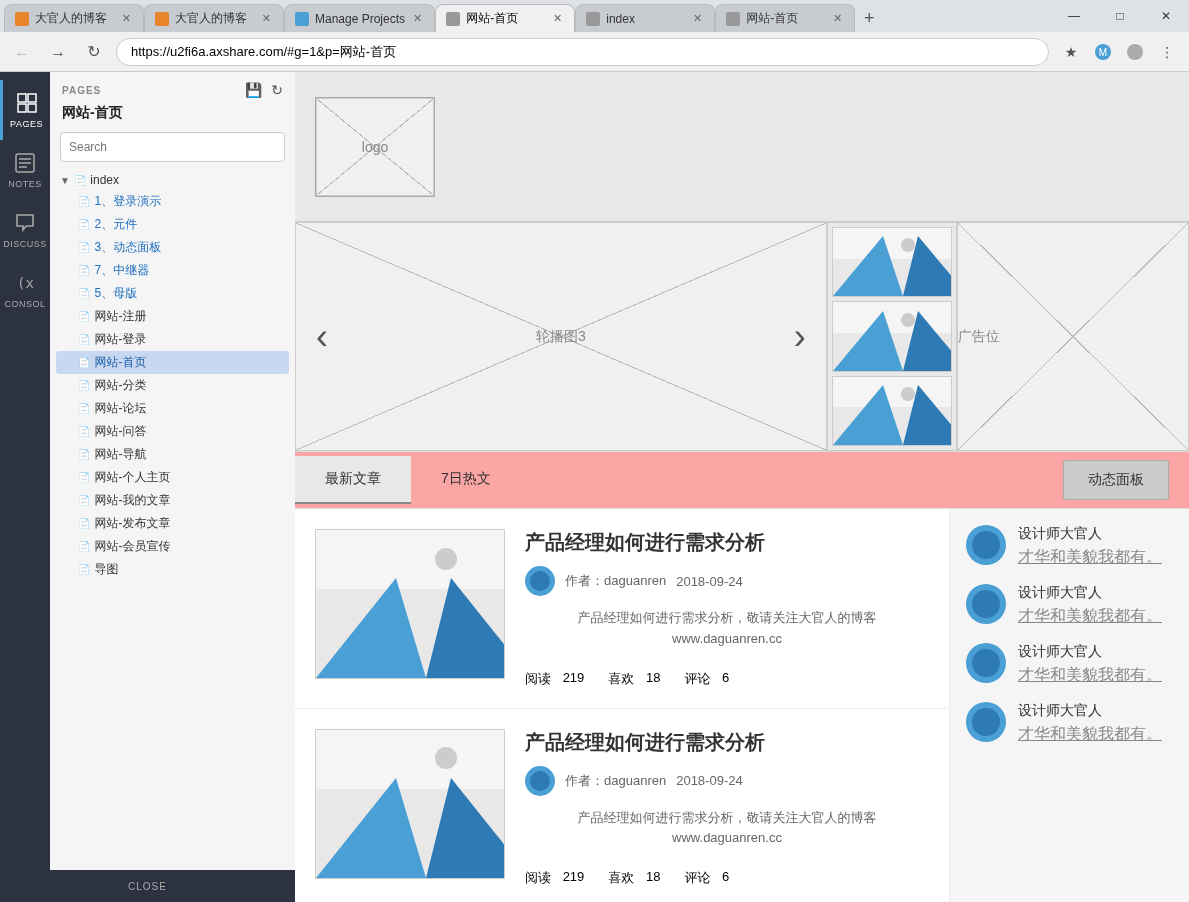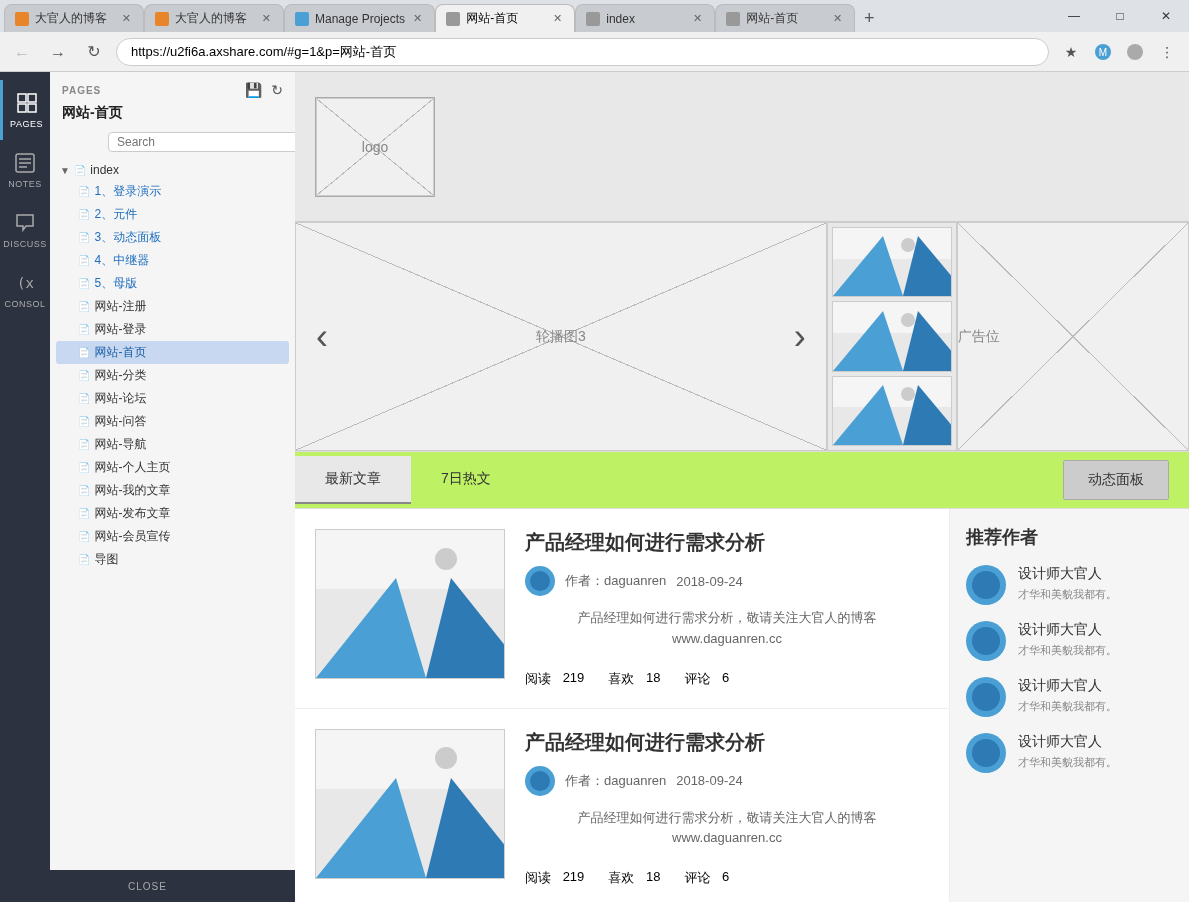--- a/index.html
+++ b/index.html
@@ -34,21 +34,21 @@
 
     .sidebar-inner { display: flex; flex: 1; overflow: hidden; }
     .sidebar-left-strip { width: 50px; background: #2d3240; display: flex; flex-direction: column; align-items: center; padding-top: 8px; gap: 0; flex-shrink: 0; }
     .sidebar-panel { flex: 1; background: #f5f5f5; display: flex; flex-direction: column; overflow: hidden; }
     .sidebar-panel-header { padding: 10px 12px 6px; display: flex; align-items: center; justify-content: space-between; }
     .sidebar-panel-label { font-size: 10px; color: #888; text-transform: uppercase; letter-spacing: 1px; font-weight: bold; }
     .sidebar-panel-title { font-size: 14px; color: #222; font-weight: bold; padding: 0 12px 6px; }
     .sidebar-panel-actions { display: flex; gap: 8px; }
     .sidebar-action-btn { background: transparent; border: none; cursor: pointer; color: #555; font-size: 14px; }
     .search-box { margin: 4px 10px 8px; }
-    .search-input { width: 100%; height: 20px; border: 1px solid #ccc; border-radius: 4px; padding: 0 8px; font-size: 12px; outline: none; background: #fff; margin-left: 48px; }
+    .search-input { width: 100%; height: 30px; border: 1px solid #ccc; border-radius: 4px; padding: 0 8px; font-size: 12px; outline: none; background: #fff; }
     .page-tree { flex: 1; overflow-y: auto; padding: 0 6px; }
     .tree-item { display: flex; align-items: center; padding: 3px 4px; font-size: 12px; color: #333; cursor: pointer; border-radius: 3px; gap: 4px; }
     .tree-item.active { background: #c8d8f0; color: #1a5fa8; }
     .tree-item.level-0 { font-weight: 500; }
     .tree-item.level-1 { padding-left: 22px; }
     .tree-icon { font-size: 10px; color: #888; flex-shrink: 0; }
     .tree-expand { font-size: 10px; color: #666; flex-shrink: 0; }
     .tree-label { overflow: hidden; white-space: nowrap; text-overflow: ellipsis; }
     .tree-colored { color: #2070c0; }
     .close-bar { height: 32px; background: #2d3240; display: flex; align-items: center; justify-content: center; cursor: pointer; }
@@ -77,21 +77,21 @@
     .carousel-arrow { position: absolute; font-size: 36px; color: #555; cursor: pointer; z-index: 2; }
     .carousel-arrow.left { left: 20px; }
     .carousel-arrow.right { right: 20px; }
     .carousel-thumbs { width: 130px; display: flex; flex-direction: column; gap: 4px; padding: 4px; background: #e8e8e8; border: 1px solid #ccc; }
     .thumb-item { flex: 1; background: #f0f0f0; border: 1px solid #ccc; position: relative; overflow: hidden; }
     .ad-section { flex: 1; background: #f0f0f0; border: 1px solid #ccc; position: relative; display: flex; align-items: center; }
     .ad-x { position: absolute; top: 0; left: 0; right: 0; bottom: 0; background: linear-gradient(to bottom right, transparent calc(50% - 0.5px), #bbb calc(50% - 0.5px), #bbb calc(50% + 0.5px), transparent calc(50% + 0.5px)), linear-gradient(to top right, transparent calc(50% - 0.5px), #bbb calc(50% - 0.5px), #bbb calc(50% + 0.5px), transparent calc(50% + 0.5px)); }
     .ad-label { position: relative; z-index: 1; font-size: 14px; color: #888; }
 
     
-    .tabs-section { display: flex; align-items: center; border-bottom: 1px solid #ddd; background: #bef264; }
+    .tabs-section { display: flex; align-items: center; border-bottom: 1px solid #ddd; background: #fca5a5; }
     .content-tab { padding: 14px 30px; font-size: 14px; color: #333; cursor: pointer; border-bottom: 2px solid transparent; }
     .content-tab.active { background: #e8e8e8; color: #333; border-bottom: 2px solid #888; }
     .tab-spacer { flex: 1; }
     .publish-btn { margin: 8px 20px; padding: 10px 24px; background: #ccc; border: 1px solid #aaa; font-size: 14px; color: #333; cursor: pointer; border-radius: 2px; }
 
     
     .articles-layout { display: flex; }
     .articles-list { flex: 1; padding: 0; }
     .article-item { display: flex; padding: 20px; border-bottom: 1px solid #eee; gap: 20px; }
     .article-thumb { width: 190px; height: 150px; background: #f0f0f0; border: 1px solid #ccc; flex-shrink: 0; position: relative; overflow: hidden; }
@@ -108,21 +108,21 @@
 
     
     .right-sidebar { width: 240px; background: #f5f5f5; flex-shrink: 0; border-left: 1px solid #eee; }
     .recommended-authors { padding: 16px; }
     .rec-title { font-size: 18px; color: #333; font-weight: bold; margin-bottom: 16px; }
     .author-item { display: flex; align-items: flex-start; gap: 12px; margin-bottom: 16px; }
     .author-avatar { width: 40px; height: 40px; background: #4a9fd4; border-radius: 50%; flex-shrink: 0; position: relative; }
     .author-avatar::after { content: ''; position: absolute; width: 28px; height: 28px; background: #2d7ab5; border-radius: 50%; top: 50%; left: 50%; transform: translate(-50%,-50%); }
     .author-info { flex: 1; }
     .author-name { font-size: 14px; color: #333; font-weight: 500; margin-bottom: 4px; }
-    .author-desc { font-size: 11px; color: #888; }
+    .author-desc { font-size: 16px; color: #888; text-decoration: underline; }
 
     
     .preview-area::-webkit-scrollbar { width: 12px; }
     .preview-area::-webkit-scrollbar-track { background: #f0f0f0; }
     .preview-area::-webkit-scrollbar-thumb { background: #aaa; border-radius: 6px; }
 
     
     .title-bar-wrapper { display: flex; align-items: stretch; background: #dee1e6; height: 32px; }
     .win-title-right { display: flex; }
     .win-title-btn { width: 46px; height: 32px; display: flex; align-items: center; justify-content: center; font-size: 12px; color: #333; cursor: pointer; background: transparent; border: none; }
@@ -321,21 +321,21 @@
               <div class="tree-item level-1">
                 <span class="tree-icon">📄</span>
                 <span class="tree-label tree-colored">2、元件</span>
               </div>
               <div class="tree-item level-1">
                 <span class="tree-icon">📄</span>
                 <span class="tree-label tree-colored">3、动态面板</span>
               </div>
               <div class="tree-item level-1">
                 <span class="tree-icon">📄</span>
-                <span class="tree-label tree-colored">4、中继器</span>
+                <span class="tree-label tree-colored">7、中继器</span>
               </div>
               <div class="tree-item level-1">
                 <span class="tree-icon">📄</span>
                 <span class="tree-label tree-colored">5、母版</span>
               </div>
               <div class="tree-item level-1">
                 <span class="tree-icon">📄</span>
                 <span class="tree-label ">网站-注册</span>
               </div>
               <div class="tree-item level-1">
@@ -528,21 +528,20 @@
                   <span class="stat-item">
                     <span>评论</span>&nbsp;<span>6</span>
                   </span>
                 </div>
               </div>
             </div>
           </div>
 
           <div class="right-sidebar">
             <div class="recommended-authors">
-              <div class="rec-title">推荐作者</div>
               <div class="author-item">
                 <div class="author-avatar"></div>
                 <div class="author-info">
                   <div class="author-name">设计师大官人</div>
                   <div class="author-desc">才华和美貌我都有。</div>
                 </div>
               </div>
               <div class="author-item">
                 <div class="author-avatar"></div>
                 <div class="author-info">

